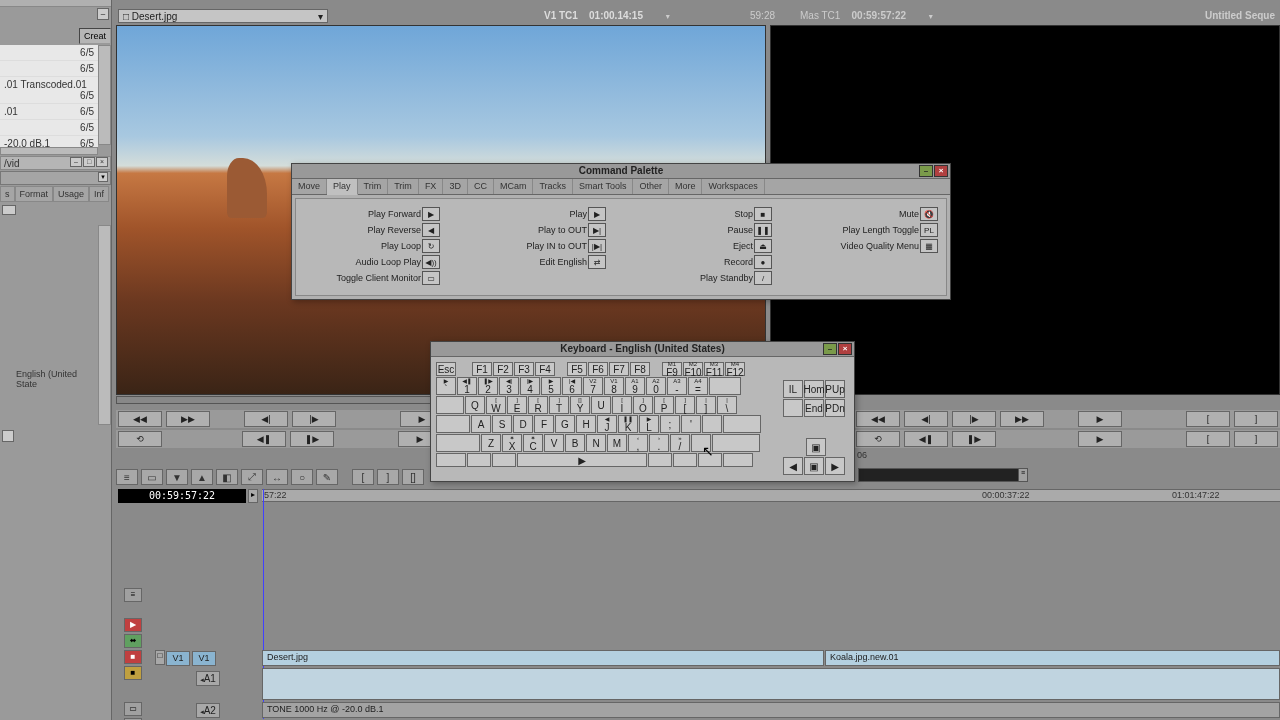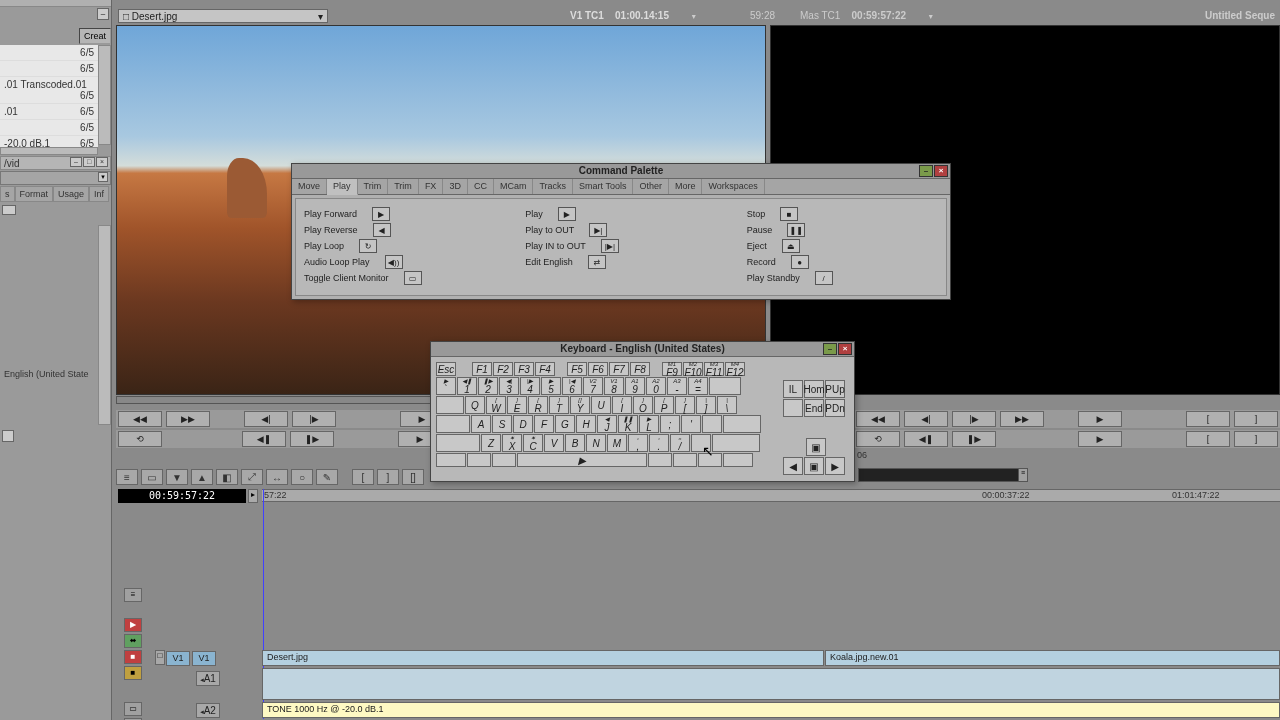--- a/index.html
+++ b/index.html
@@ -16,29 +16,29 @@
 .left-scroll-h { position: absolute; top: 147px; left: 0; right: 13px; height: 8px; background: #bbb; border: 1px solid #888; }
 .left-sub { position: absolute; top: 156px; left: 0; right: 0; height: 14px; background: #b5b5b5; border: 1px solid #888; font-size: 9px; padding: 1px 3px; color: #333; }
 .left-sub-btns { position: absolute; right: 2px; top: 0; display: flex; gap: 1px; }
 .left-sub-btns span { width: 12px; height: 10px; background: #ccc; border: 1px solid #666; display: inline-block; font-size: 7px; text-align: center; line-height: 8px; }
 .left-tab-row { position: absolute; top: 186px; left: 0; right: 0; display: flex; }
 .left-tab-row span { font-size: 9px; padding: 2px 4px; background: #a5a5a5; border: 1px solid #888; color: #333; }
 .left-dd { position: absolute; top: 205px; left: 2px; width: 14px; height: 10px; background: #ccc; border: 1px solid #666; }
 .left-list2 { position: absolute; top: 225px; left: 2px; right: 13px; background: #e8e8e8; font-size: 9px; color: #333; }
 .left-list2 div { padding: 2px 4px; }
 .left-scroll2 { position: absolute; top: 225px; right: 0; width: 13px; height: 200px; background: #bbb; border: 1px solid #888; }
-.left-bottom-item { position: absolute; top: 367px; left: 2px; right: 13px; font-size: 9px; color: #333; padding: 2px; }
+.left-bottom-item { position: absolute; top: 367px; left: 14px; right: 13px; font-size: 9px; color: #333; padding: 2px; }
 .left-dd2 { position: absolute; top: 430px; left: 2px; width: 12px; height: 12px; background: #ccc; border: 1px solid #666; }
 
 
 .filename-dd { position: absolute; top: 9px; left: 118px; width: 210px; height: 14px; background: #c5c5c5; border: 1px solid #666; font-size: 10px; padding: 1px 4px; color: #222; }
 .filename-dd::before { content: "□ "; }
 .filename-dd::after { content: "▾"; position: absolute; right: 4px; }
 .tc-block { position: absolute; top: 10px; height: 14px; font-size: 10px; color: #ccc; }
-.tc1 { left: 570px; } .tc1 b { font-weight: bold; color: #ddd; }
+.tc1 { left: 544px; } .tc1 b { font-weight: bold; color: #ddd; }
 .tc2 { left: 750px; } .tc3 { left: 800px; }
 .seq-title { position: absolute; top: 10px; right: 5px; font-size: 10px; font-weight: bold; color: #ccc; }
 
 
 .viewer { position: absolute; top: 25px; left: 116px; width: 650px; height: 370px; background: linear-gradient(to bottom, #6fa6d8 0%, #a8c8e0 30%, #d4ddda 38%, #c67843 40%, #a0542a 55%, #6b3820 75%, #3a2416 100%); border: 1px solid #333; }
 .rock-shape { position: absolute; top: 38%; left: 50%; width: 140px; height: 50px; background: #b5753d; border-radius: 60% 60% 20% 20% / 80% 80% 20% 20%; }
 .rock-shape2 { position: absolute; top: 36%; left: 17%; width: 40px; height: 60px; background: #9b5a34; border-radius: 30% 60% 10% 10%; }
 .viewer-right { position: absolute; top: 25px; left: 770px; width: 510px; height: 370px; background: #000; border: 1px solid #333; }
 .viewer-scroll { position: absolute; top: 396px; left: 116px; width: 650px; height: 8px; background: #888; border: 1px solid #555; }
 
@@ -72,39 +72,39 @@
 .cmd-palette { position: absolute; top: 163px; left: 291px; width: 660px; background: #b0b0b0; border: 1px solid #444; box-shadow: 2px 2px 6px rgba(0,0,0,0.3); }
 .cmd-title { background: #999; border-bottom: 1px solid #666; height: 15px; text-align: center; font-size: 10px; font-weight: bold; line-height: 14px; color: #222; position: relative; }
 .win-btns { position: absolute; right: 2px; top: 1px; display: flex; gap: 1px; }
 .win-btn { width: 14px; height: 12px; border: 1px solid #333; font-size: 8px; text-align: center; line-height: 10px; }
 .win-min { background: #7a9a4a; } .win-close { background: #b04040; color: #fff; }
 .cmd-tabs { display: flex; background: #a5a5a5; border-bottom: 1px solid #666; height: 16px; }
 .cmd-tab { padding: 2px 6px; font-size: 9px; border-right: 1px solid #888; color: #333; cursor: pointer; }
 .cmd-tab.active { background: #c0c0c0; border-bottom: 1px solid #c0c0c0; margin-bottom: -1px; }
 .cmd-body { background: #b8b8b8; padding: 8px; border: 1px solid #888; margin: 3px; display: flex; gap: 30px; }
 .cmd-col { flex: 1; }
-.cmd-row { display: flex; align-items: center; margin-bottom: 2px; gap: 15px; }
+.cmd-row { display: flex; justify-content: flex-end; align-items: center; margin-bottom: 2px; gap: 1px; }
 .cmd-label { font-size: 9px; color: #222; }
 .cmd-btn { width: 18px; height: 14px; background: #c5c5c5; border: 1px solid #555; font-size: 8px; display: flex; align-items: center; justify-content: center; color: #222; }
 .cmd-footer { display: flex; padding: 6px 10px; gap: 40px; }
 .radio-opt { display: flex; align-items: center; gap: 4px; font-size: 9px; color: #222; }
 .radio-dot { width: 11px; height: 11px; border-radius: 50%; background: #ddd; border: 1px solid #555; }
 .radio-dot.on { background: radial-gradient(circle, #4080c0 40%, #ddd 50%); }
 
 
 .kbd-window { position: absolute; top: 341px; left: 430px; width: 425px; background: #b0b0b0; border: 1px solid #444; box-shadow: 2px 2px 6px rgba(0,0,0,0.3); }
 .kbd-title { background: #999; border-bottom: 1px solid #666; height: 15px; text-align: center; font-size: 10px; font-weight: bold; line-height: 14px; color: #222; position: relative; }
 .kbd-body { padding: 5px; background: #b8b8b8; }
 .kbd-row { display: flex; gap: 1px; margin-bottom: 1px; }
 .key { background: #c8c8c8; border: 1px solid #666; font-size: 7px; text-align: center; display: flex; flex-direction: column; justify-content: center; align-items: center; color: #222; position: relative; }
 .key.std { width: 20px; height: 18px; }
 .key.fn { width: 20px; height: 14px; }
 .key.space { width: 130px; height: 14px; }
 .kbd-section { display: flex; gap: 8px; }
-.kbd-main { flex: 1; font-style: italic; }
+.kbd-main { flex: 1; }
 .kbd-nav { width: 66px; }
 .kbd-footer { display: flex; gap: 30px; padding: 8px 12px; }
 
 
 .big-block { position: absolute; top: 468px; left: 858px; width: 163px; height: 14px; background: #222; border: 1px solid #555; }
 .big-tool { position: absolute; top: 468px; left: 1018px; width: 10px; height: 14px; background: #a0a0a0; border: 1px solid #555; font-size: 7px; text-align: center; }
 
 .cursor-pointer { position: absolute; top: 443px; left: 702px; width: 12px; height: 16px; pointer-events: none; }
 .cursor-pointer::before { content: "↖"; font-size: 14px; color: #000; }
 </style>
@@ -253,21 +253,21 @@
 <div style="position:absolute;top:670px;left:195px">
   <div class="track-tag"><span style="font-size:7px">◂</span><span>A1</span></div>
 </div>
 <div style="position:absolute;top:702px;left:195px">
   <div class="track-tag"><span style="font-size:7px">◂</span><span>A2</span></div>
 </div>
 
 <div class="track-clip" style="top:650px;left:262px;width:562px">Desert.jpg</div>
 <div class="track-clip" style="top:650px;left:825px;right:0">Koala.jpg.new.01</div>
 <div class="track-clip" style="top:668px;left:262px;right:0;background:#c0d4e0;height:32px"></div>
-<div class="track-clip" style="top:702px;left:262px;right:0;background:#fef9c3">TONE 1000 Hz @ -20.0 dB.1</div>
+<div class="track-clip" style="top:702px;left:262px;right:0;background:#a3a3a3">TONE 1000 Hz @ -20.0 dB.1</div>
 
 <div class="cmd-palette">
   <div class="cmd-title">
     <span>Command Palette</span>
     <div class="win-btns">
       <div class="win-btn win-min">–</div>
       <div class="win-btn win-close">×</div>
     </div>
   </div>
   <div class="cmd-tabs">
@@ -341,20 +341,34 @@
         </div>
         <div class="cmd-row">
           <span class="cmd-label">Record</span>
           <div class="cmd-btn">●</div>
         </div>
         <div class="cmd-row">
           <span class="cmd-label">Play Standby</span>
           <div class="cmd-btn">/</div>
         </div>
       </div>
+    <div class="cmd-col" id="cmd-col4">
+        <div class="cmd-row">
+          <span class="cmd-label">Mute</span>
+          <div class="cmd-btn">🔇</div>
+        </div>
+        <div class="cmd-row">
+          <span class="cmd-label">Play Length Toggle</span>
+          <div class="cmd-btn">PL</div>
+        </div>
+        <div class="cmd-row">
+          <span class="cmd-label">Video Quality Menu</span>
+          <div class="cmd-btn">▦</div>
+        </div>
+      </div>
   </div>
 </div>
 
 <div class="kbd-window">
   <div class="kbd-title">
     <span>Keyboard - English (United States)</span>
     <div class="win-btns">
       <div class="win-btn win-min">–</div>
       <div class="win-btn win-close">×</div>
     </div>

